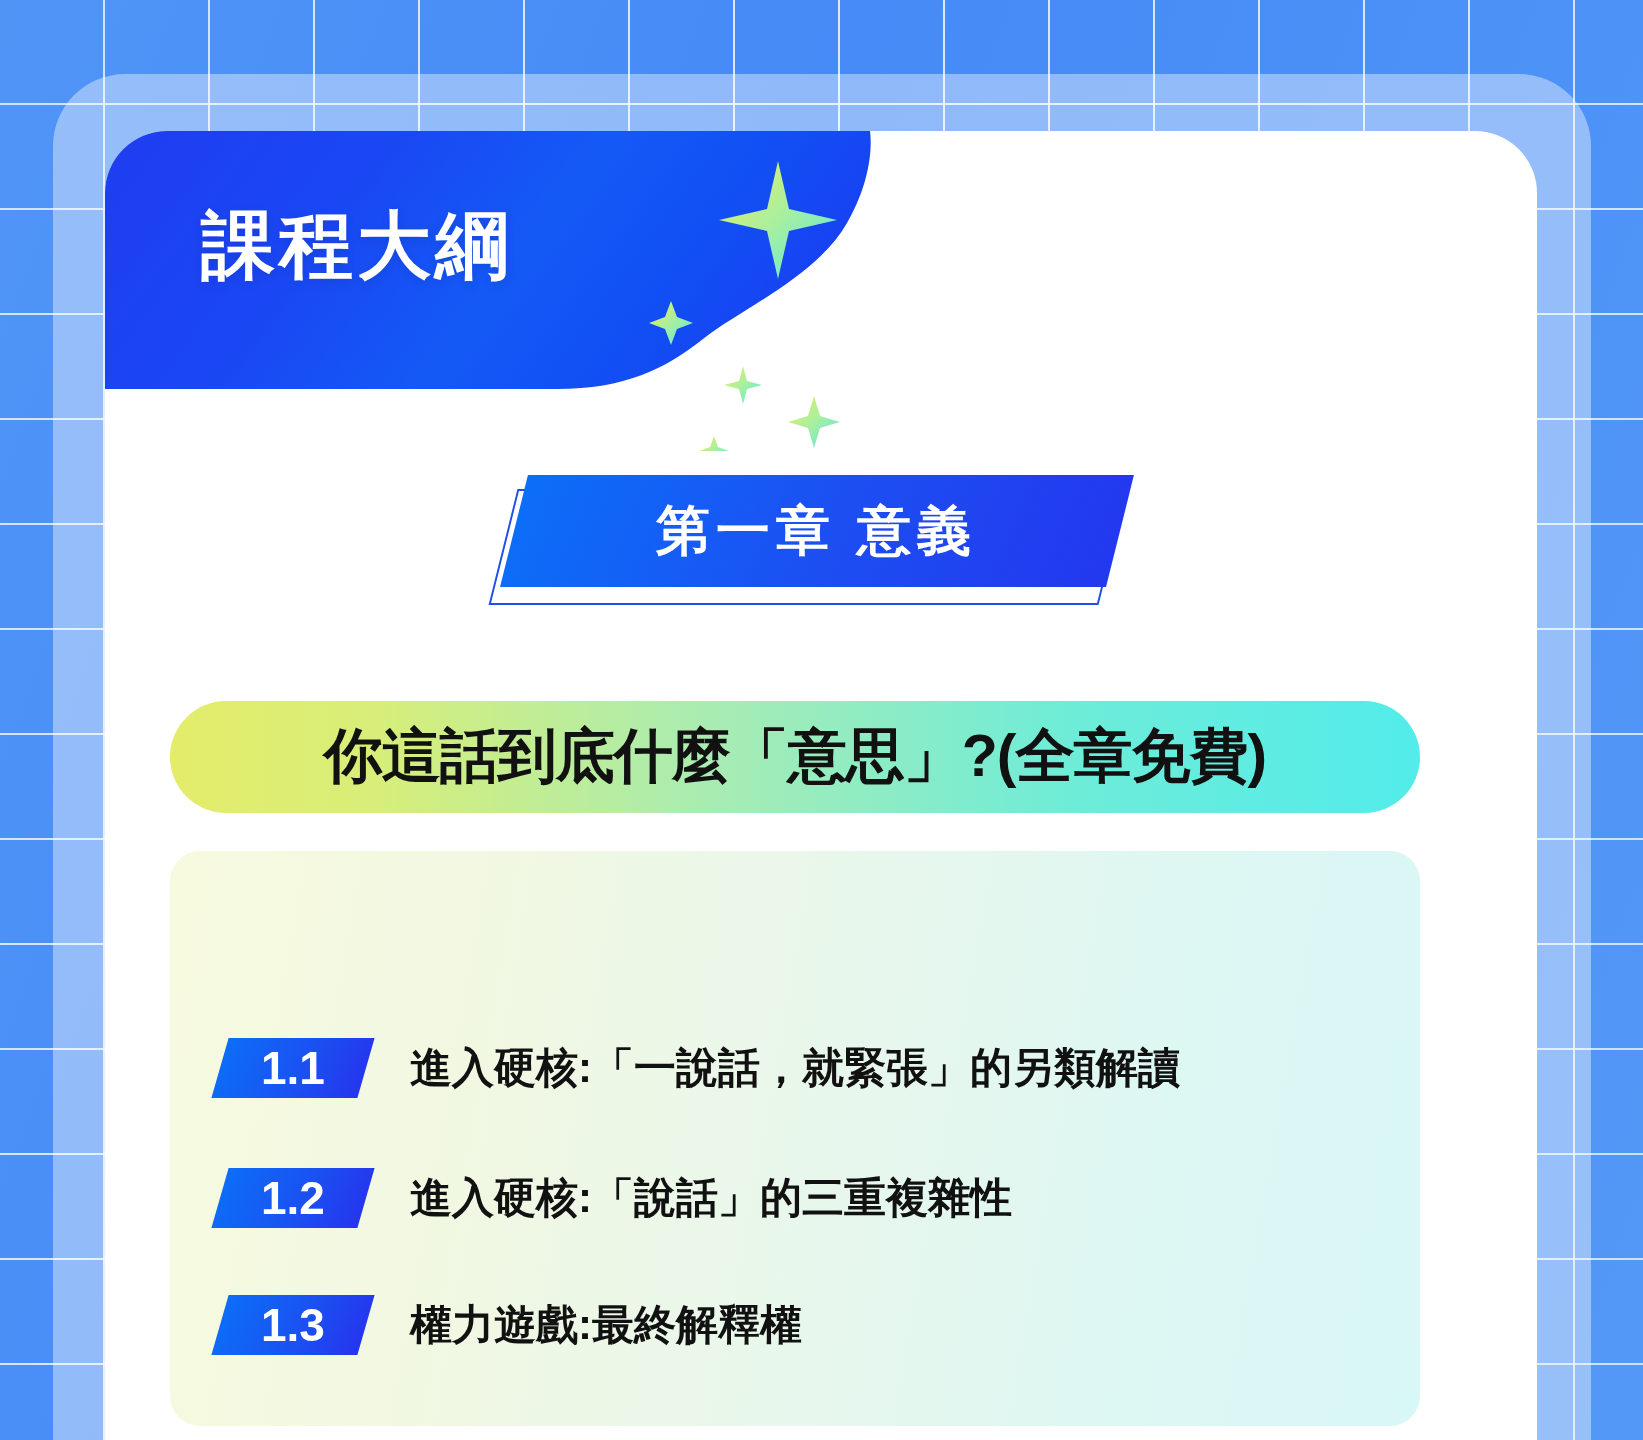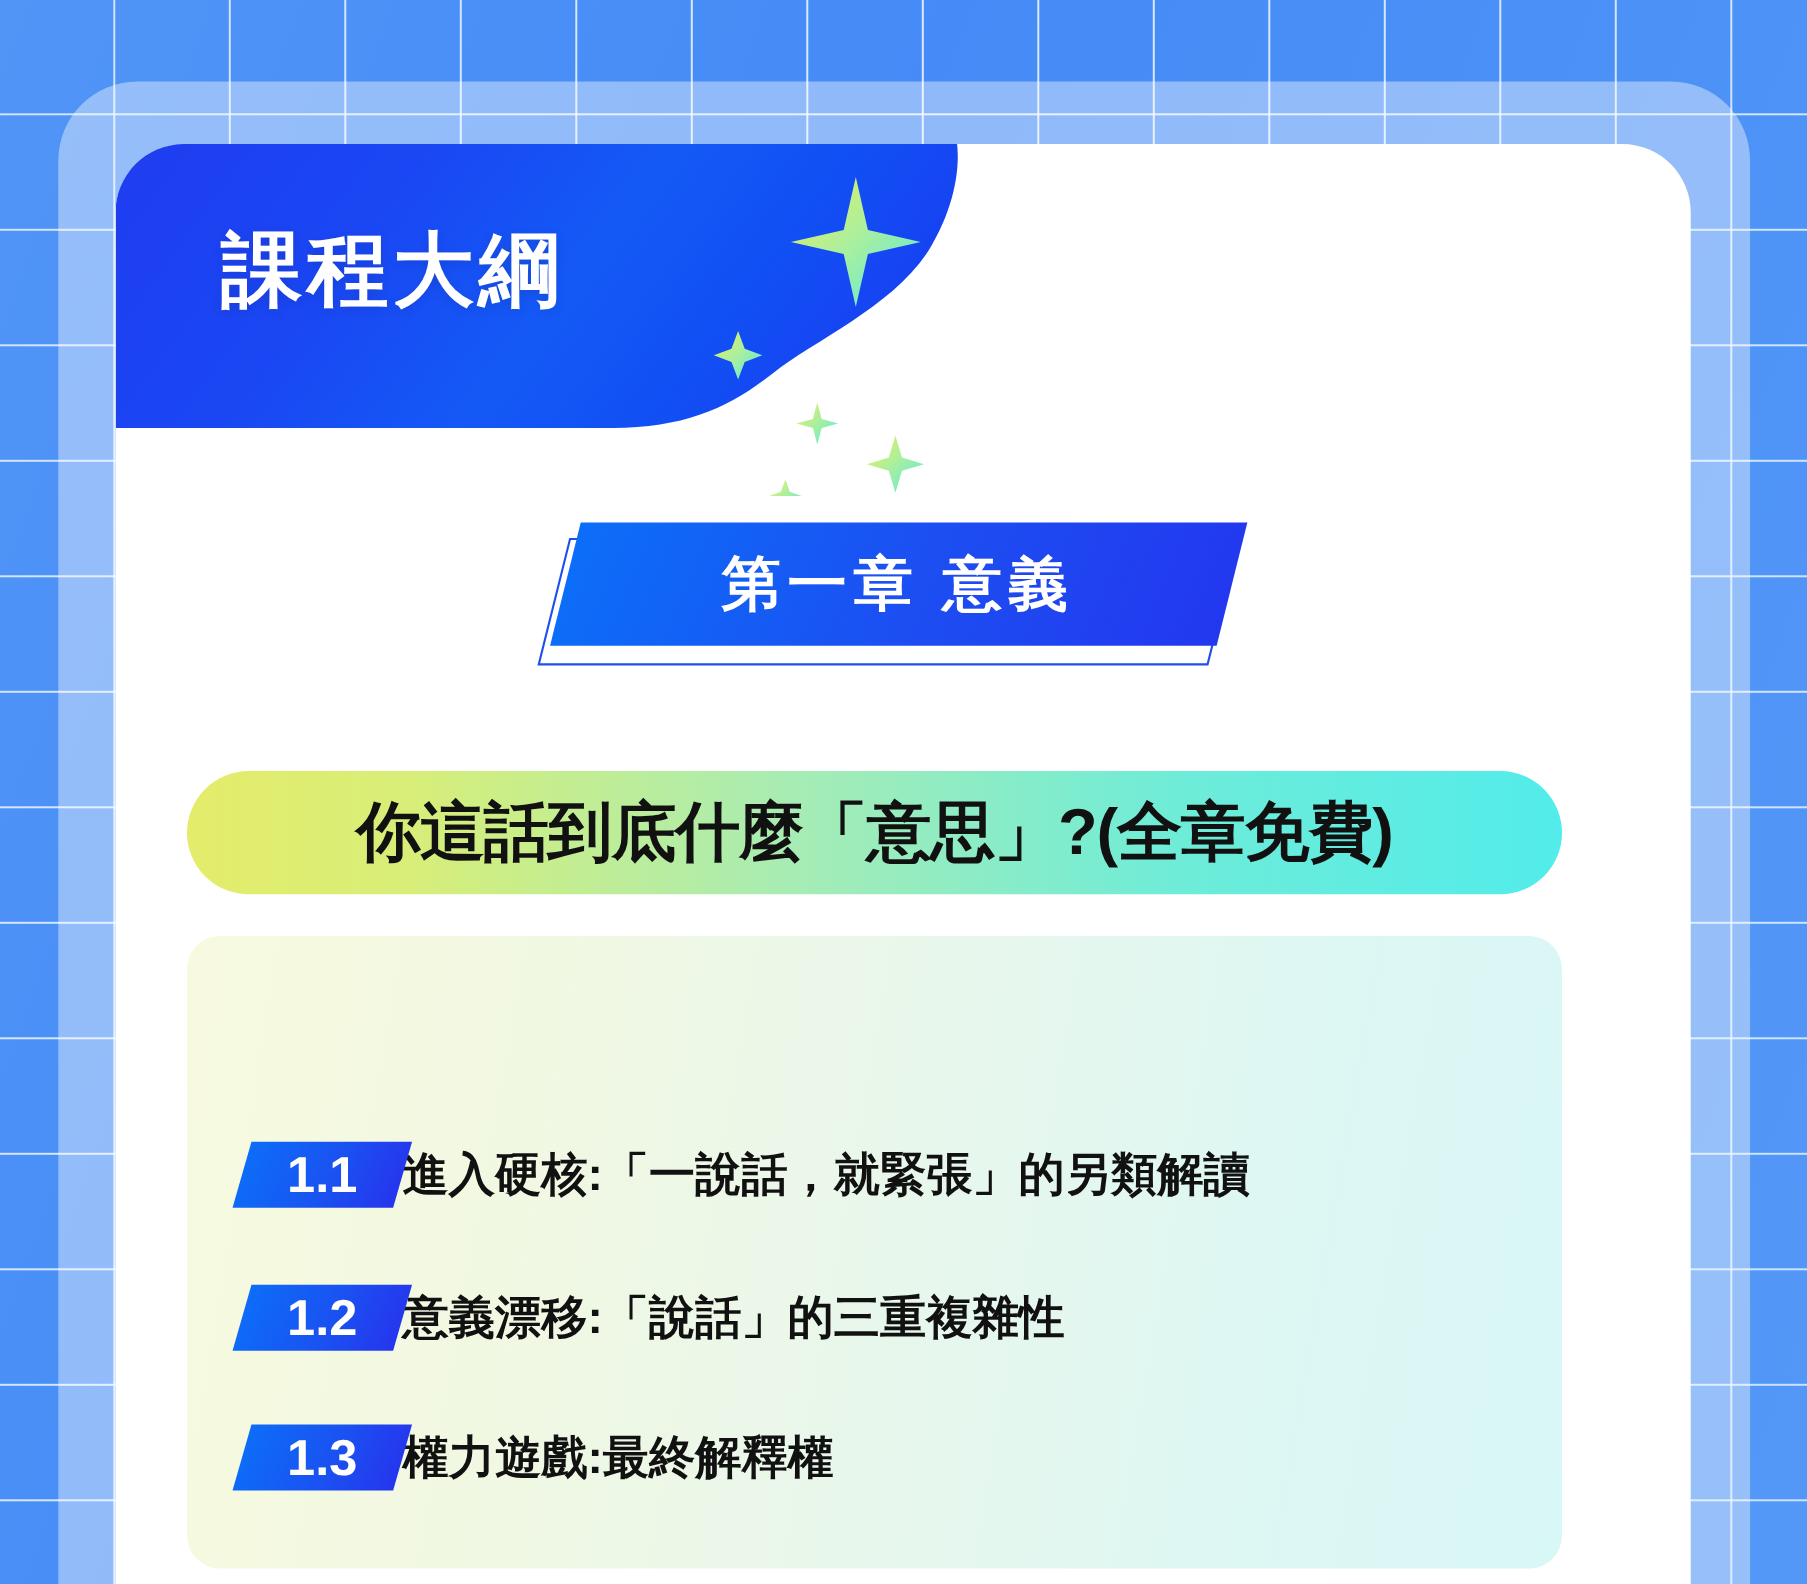--- a/index.html
+++ b/index.html
@@ -188,20 +188,21 @@
     flex: 0 0 auto;
   }
   .num-badge span {
     transform: skewX(16deg);
     color: #ffffff;
     font-size: 46px;
     font-weight: 800;
     letter-spacing: 0px;
   }
   .item-text {
+    margin-left: 44px;
     font-size: 42px;
     font-weight: 800;
     color: #111111;
     white-space: nowrap;
     letter-spacing: 0px;
   }
 </style>
 </head>
 <body>
 
@@ -264,21 +265,21 @@
         <div class="num-badge">
           <span>1.1</span>
         </div>
         <div class="item-text">進入硬核:「一說話，就緊張」的另類解讀</div>
       </div>
 
       <div class="item-row" style="top: 315px;">
         <div class="num-badge">
           <span>1.2</span>
         </div>
-        <div class="item-text">意義漂移:「說話」的三重複雜性</div>
+        <div class="item-text">進入硬核:「說話」的三重複雜性</div>
       </div>
 
       <div class="item-row" style="top: 442px;">
         <div class="num-badge">
           <span>1.3</span>
         </div>
         <div class="item-text">權力遊戲:最終解釋權</div>
       </div>
 
     </div>

